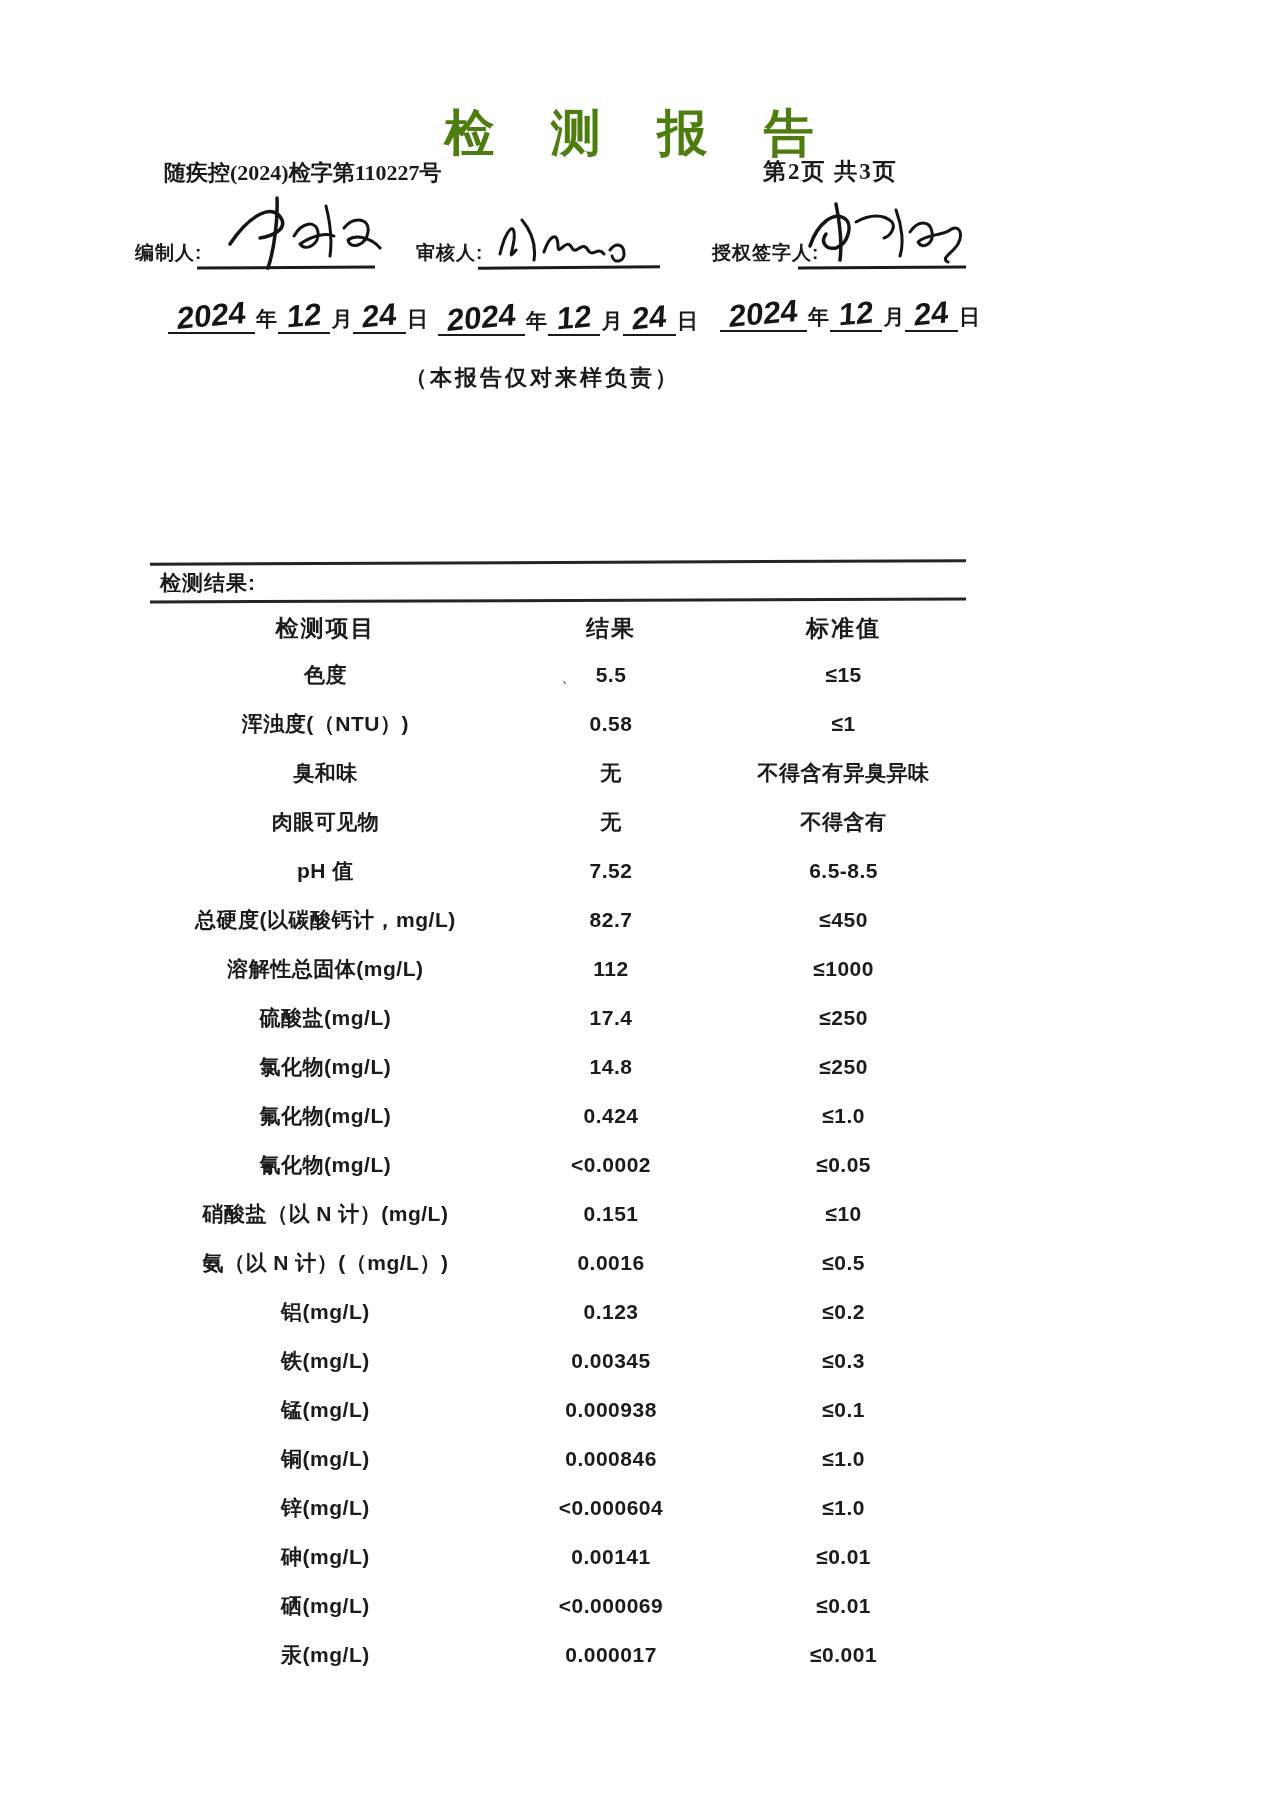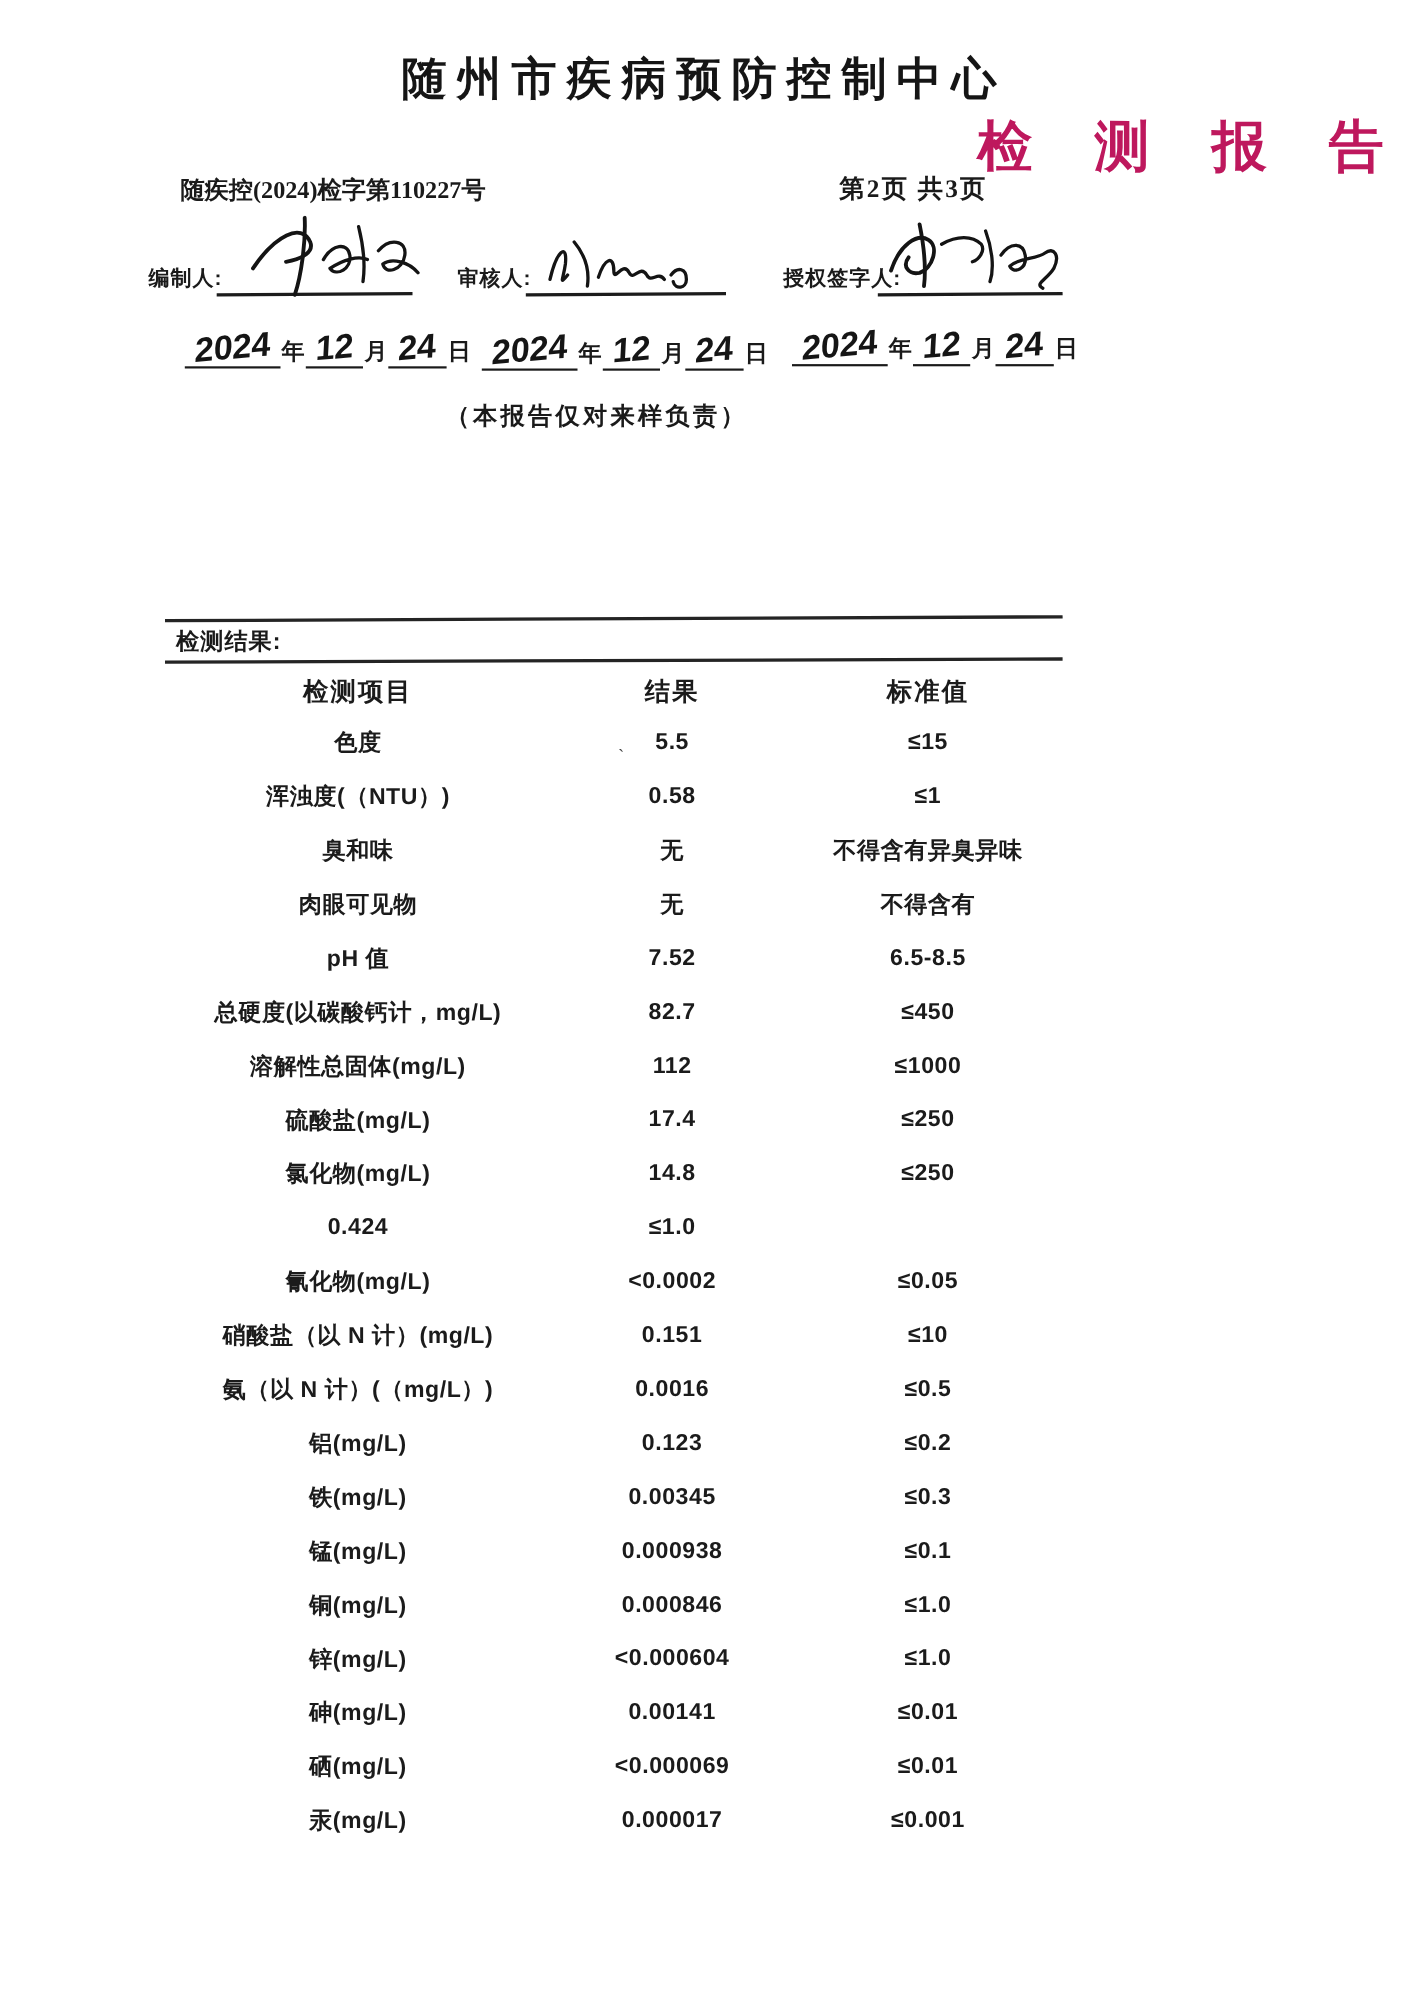--- a/index.html
+++ b/index.html
@@ -9,22 +9,22 @@
     margin:0 auto; background:#ffffff; color:#1a1a1a;
     font-family:"Liberation Sans", sans-serif; overflow:hidden;
   }
   .org-title {
     position:absolute; top:44px; left:0; width:100%;
     text-align:center; font-family:"Liberation Serif", serif;
     font-size:41px; font-weight:bold; letter-spacing:9px; color:#151515;
   }
   .report-title {
     position:absolute; top:100px; left:0; width:100%;
-    text-align:right; font-family:"Liberation Serif", serif;
-    font-size:50px; font-weight:bold; letter-spacing:22px; color:#be185d;
+    text-align:center; font-family:"Liberation Serif", serif;
+    font-size:50px; font-weight:bold; letter-spacing:22px; color:#4d7c0f;
   }
   .doc-number {
     position:absolute; top:158px; left:164px;
     font-family:"Liberation Serif", serif; font-size:22px; font-weight:bold;text-align:right;
   }
   .page-info {
     position:absolute; top:156px; left:763px;
     font-family:Liberation Serif, serif; font-size:23px; font-weight:bold;
     letter-spacing:2px;
   }
@@ -64,21 +64,20 @@
   .tc { text-align:center; font-size:21px; font-weight:600; color:#1b1b1b; letter-spacing:0.5px; }
   .thead .tc { font-size:23px; font-weight:bold; letter-spacing:2px; }
 
   .artifact { position:absolute; top:680px; left:562px; font-size:16px; color:#444; }
 </style>
 </head>
 <body>
 
 <div class="page">
 
-  <div class="org-title">随州市疾病预防控制中心</div>
   <div class="report-title">检 测 报 告</div>
   <div class="doc-number">随疾控(2024)检字第110227号</div>
   <div class="page-info">第2页 共3页</div>
 
   <div class="sig-label" style="top:240px; left:135px;">编制人:</div>
   <div class="sig-line" style="top:266px; left:197px; width:178px;"></div>
   <svg class="sig-svg" style="top:192px; left:222px;" width="170" height="80" viewBox="0 0 170 80">
     <path d="M8,52 C28,22 52,10 60,28 C64,38 50,44 38,46" stroke-width="3.5"></path>
     <path d="M55,6 C56,28 52,58 46,76" stroke-width="3.5"></path>
     <path d="M72,44 C80,30 94,28 96,40 C98,52 84,60 78,52 C90,44 104,40 112,44" stroke-width="3"></path>
@@ -171,20 +170,21 @@
       <div class="tc">硫酸盐(mg/L)</div>
       <div class="tc">17.4</div>
       <div class="tc">≤250</div>
     </div>
     <div class="trow">
       <div class="tc">氯化物(mg/L)</div>
       <div class="tc">14.8</div>
       <div class="tc">≤250</div>
     </div>
     <div class="trow">
+      <div class="tc">氟化物(mg/L)</div>
       <div class="tc">0.424</div>
       <div class="tc">≤1.0</div>
     </div>
     <div class="trow">
       <div class="tc">氰化物(mg/L)</div>
       <div class="tc">&lt;0.0002</div>
       <div class="tc">≤0.05</div>
     </div>
     <div class="trow">
       <div class="tc">硝酸盐（以 N 计）(mg/L)</div>

